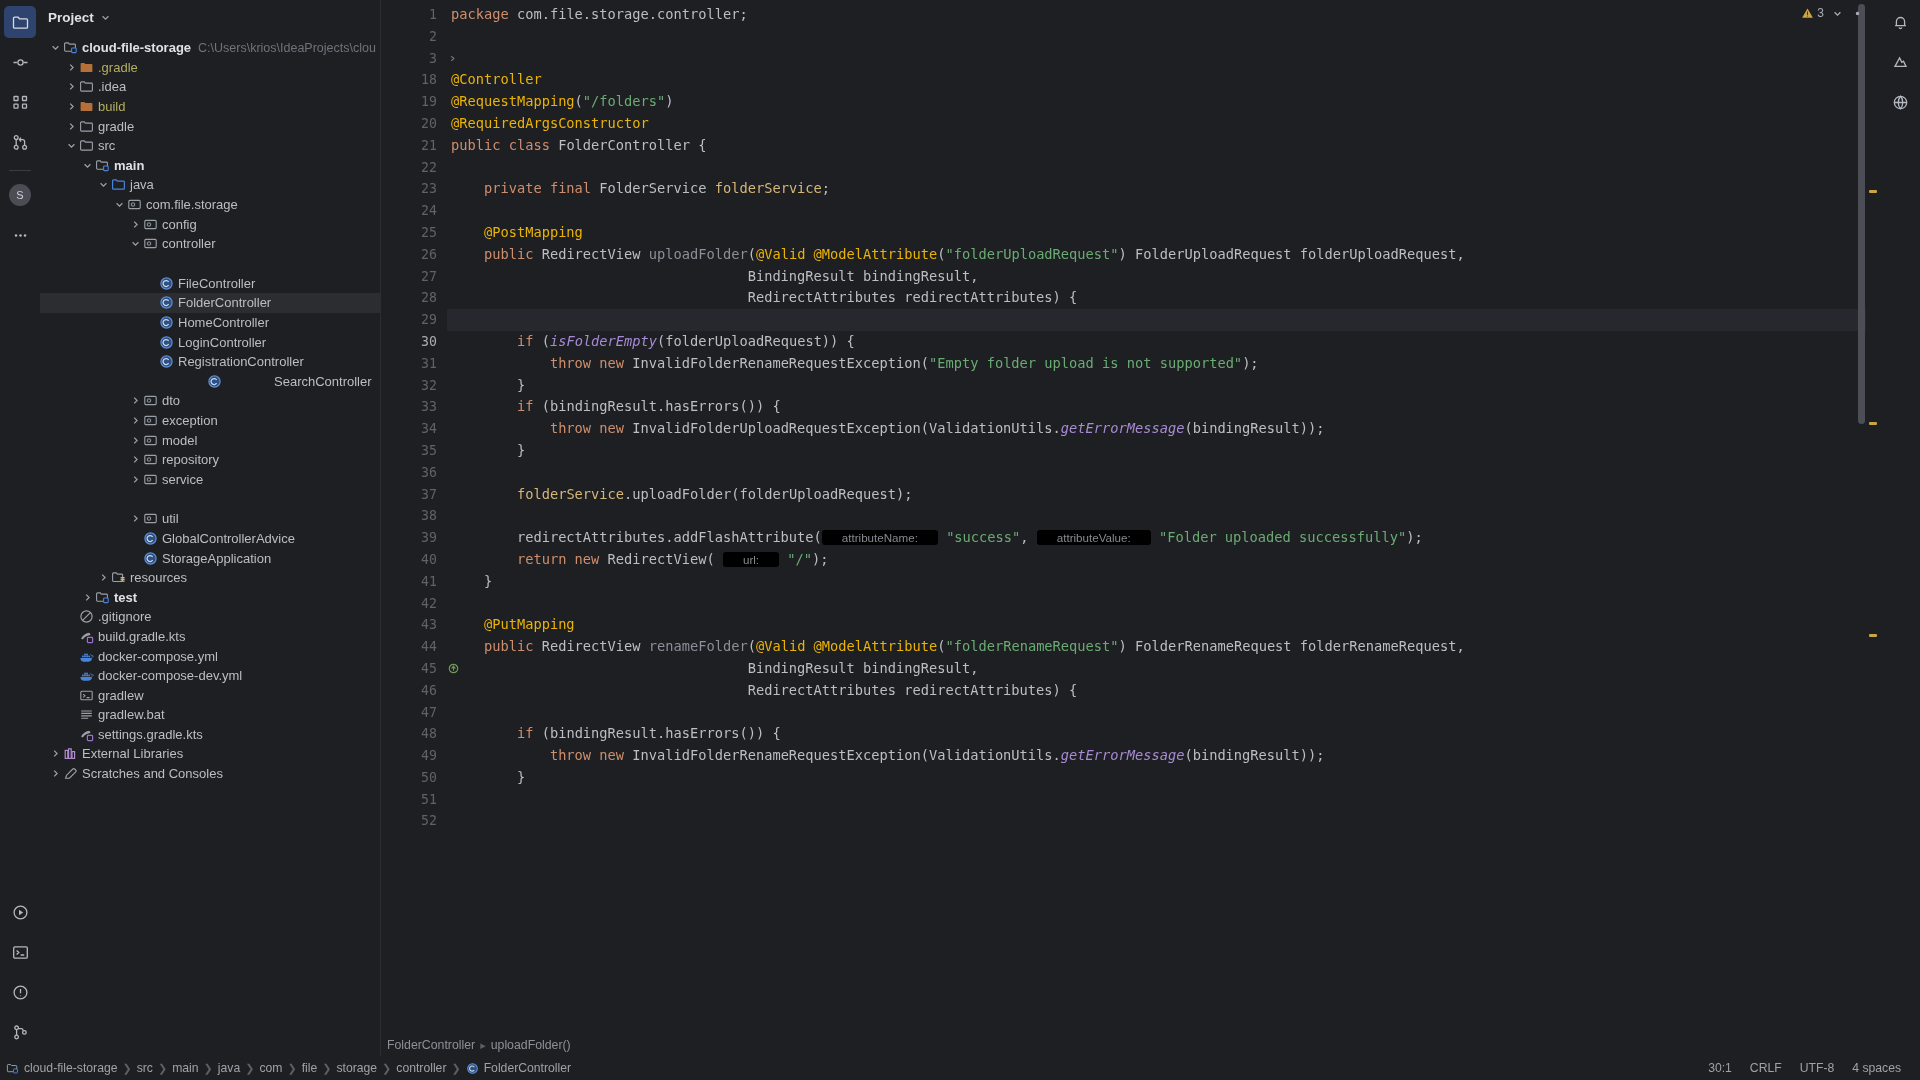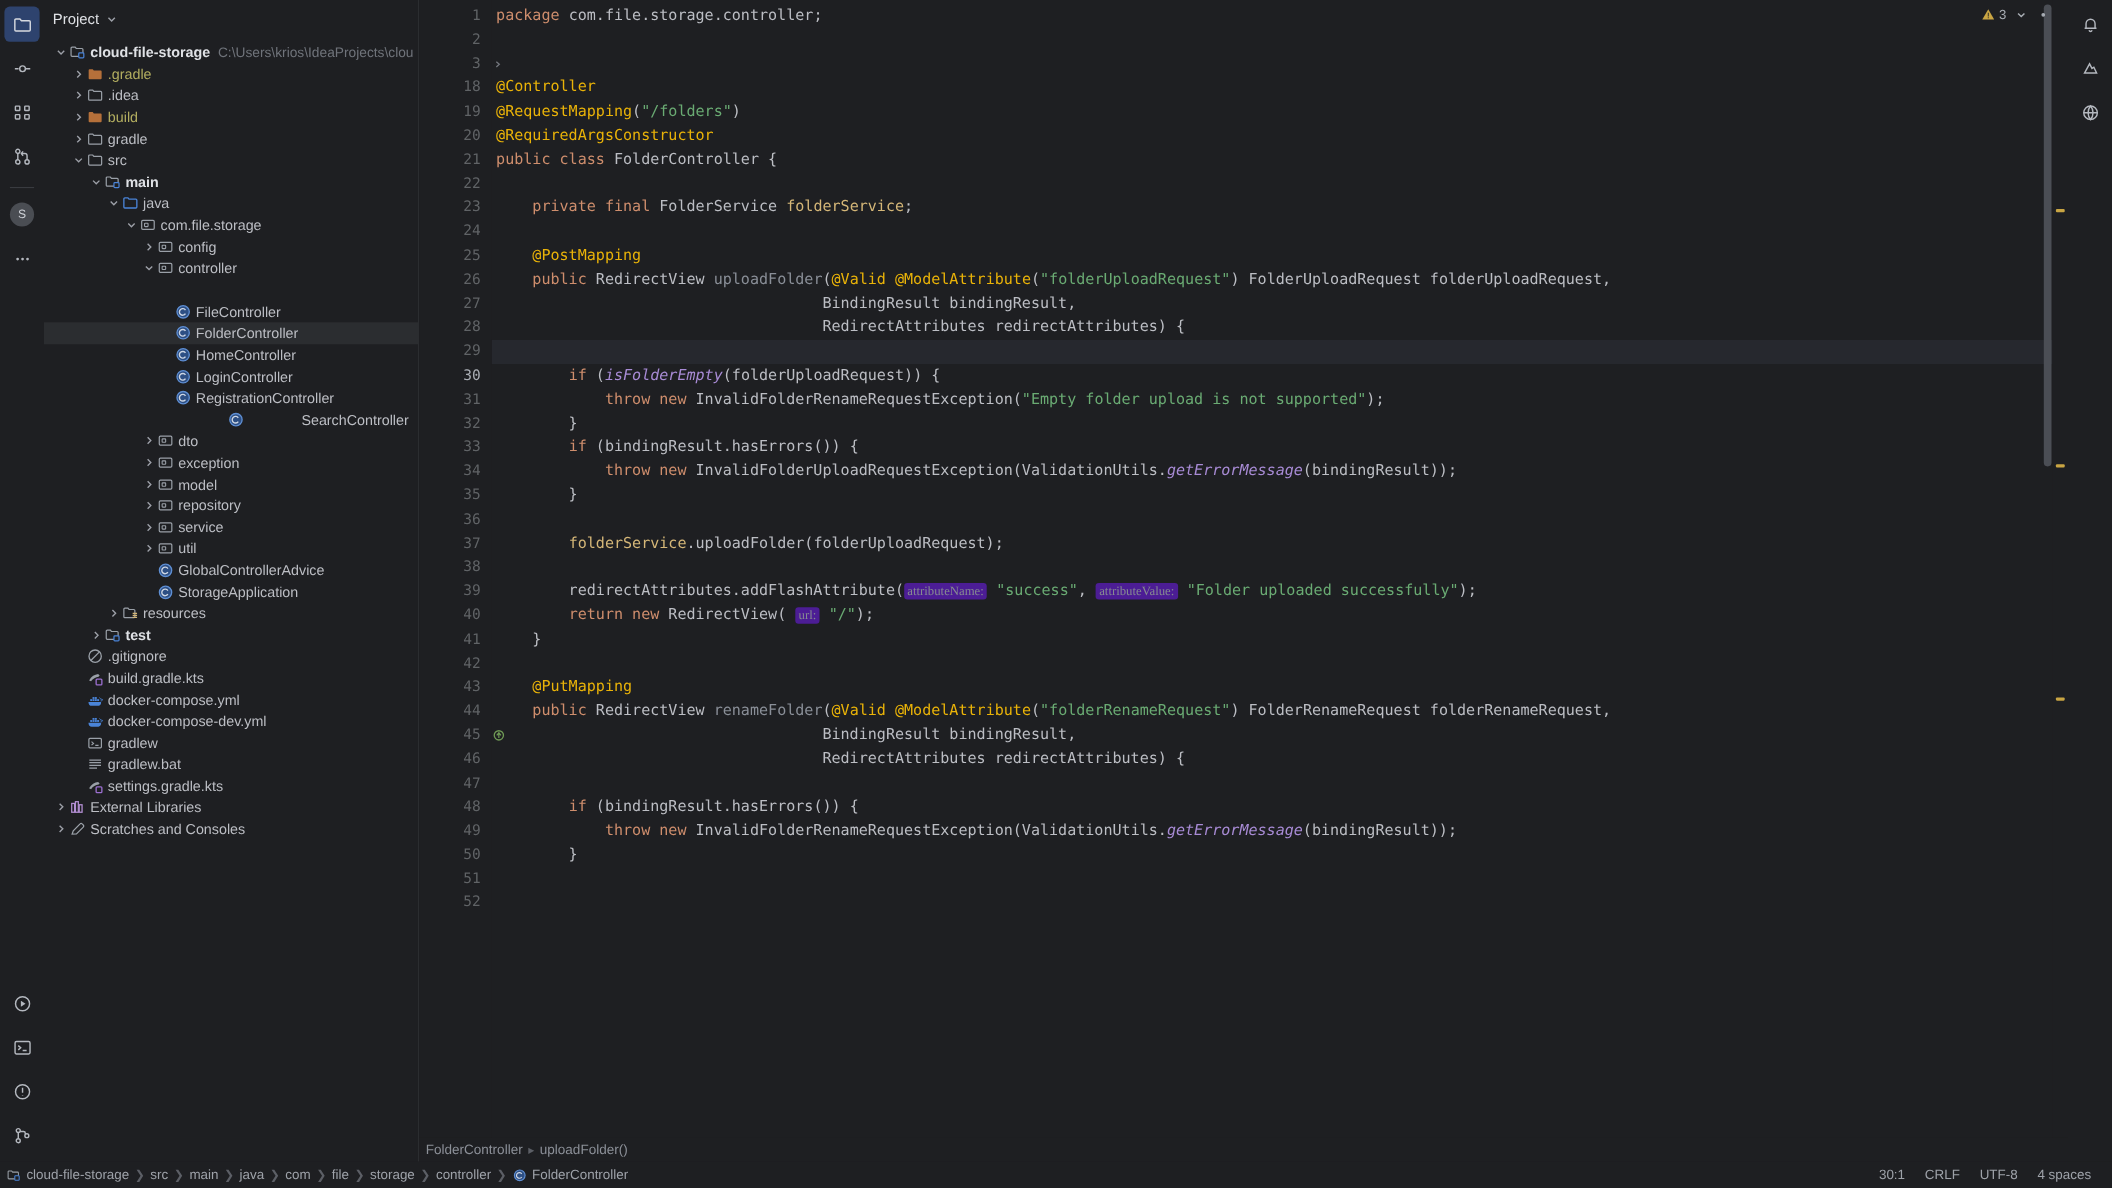--- a/index.html
+++ b/index.html
@@ -36,21 +36,21 @@
 
   
   .project-panel {
     width:340px; background:#1e1f22; flex-shrink:0;
     display:flex; flex-direction:column; min-width:0; position:relative;
   }
   .project-header {
     height:34px; display:flex; align-items:center; padding:0 0 0 8px;
     flex-shrink:0;
   }
-  .project-title { color:#dfe1e5; font-size:13.5px; font-weight:normal; }
+  .project-title { color:#dfe1e5; font-size:13.5px; font-weight:bold; }
   .chev-small { margin-left:6px; color:#9da0a8; display:flex; align-items:center; }
 
   .tree { flex:1; overflow:hidden; padding-top:4px; font-size:13px; }
   .tree-row {
     height:19.6px; display:flex; align-items:center;
     color:#bcbec4; white-space:nowrap; cursor:pointer; padding-right:4px;
   }
   .tree-row.selected { background:#2b2d30; }
   .tw {
     width:14px; flex-shrink:0; display:flex; align-items:center; justify-content:center;
@@ -96,22 +96,22 @@
 
   
   .kw { color:#cf8e6d; }
   .ann2 { color:#eab308; }
   .str { color:#6aab73; }
   .fldo { color:#d5b778; }
   .mth { color:#8a8f98; }
   .stat { color:#a88bd5; font-style:italic; }
   .pln { color:#bcbec4; }
   .hint {
-    background:#4c1d95; color:#868a91; font-size:11.6px;
-    border-radius:3px; padding:1px 3px; font-family:Liberation Serif, serif;
+    background:#000000; color:#868a91; font-size:11.6px;
+    border-radius:3px; padding:1px 20px; font-family:Liberation Sans, sans-serif;
   }
   .foldbox {
     background:#34383e; color:#8b8f97; border-radius:3px; padding:0 5px;
   }
 
   
   .insp-strip {
     width:14px; flex-shrink:0; background:#1e1f22; position:relative;
   }
   .insp-mark { position:absolute; left:3px; width:8px; height:3px; border-radius:1px; }
@@ -515,21 +515,21 @@
               </svg>
             </span>
             <span class="ticon">
               <svg width="15" height="15" viewBox="0 0 15 15">
                 <rect x="1.8" y="3.4" width="11.4" height="8.2" rx="1" fill="none" stroke="#9aa0a8" stroke-width="1.1"></rect>
                 <rect x="4.4" y="6" width="3.2" height="3" rx="0.5" fill="none" stroke="#9aa0a8" stroke-width="1"></rect>
               </svg>
             </span>
             <span class="tlabel">service</span>
           </div>
-          <div class="tree-row" style="padding-left: 88px;">
+          <div class="tree-row" style="padding-left: 88px; margin-top: 20px;">
             <span class="tw">
               <svg width="11" height="11" viewBox="0 0 11 11" fill="none" stroke="currentColor" stroke-width="1.25">
                 <path d="M4.2 2.6L7.1 5.5 4.2 8.4"></path>
               </svg>
             </span>
             <span class="ticon">
               <svg width="15" height="15" viewBox="0 0 15 15">
                 <rect x="1.8" y="3.4" width="11.4" height="8.2" rx="1" fill="none" stroke="#9aa0a8" stroke-width="1.1"></rect>
                 <rect x="4.4" y="6" width="3.2" height="3" rx="0.5" fill="none" stroke="#9aa0a8" stroke-width="1"></rect>
               </svg>

